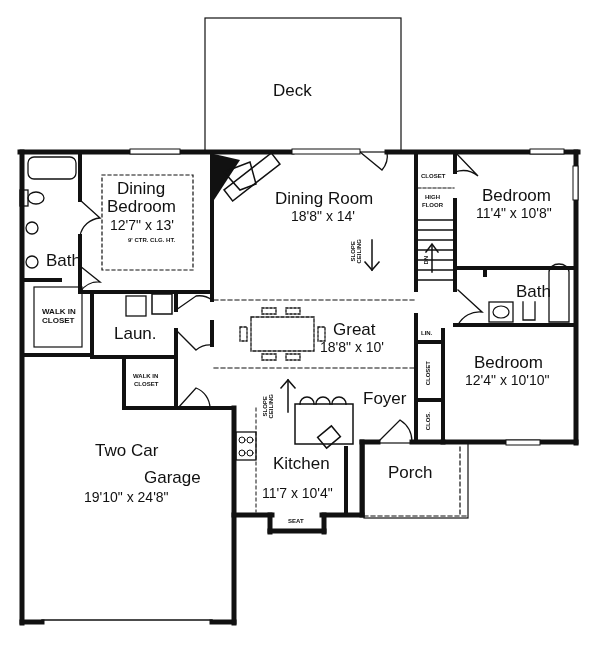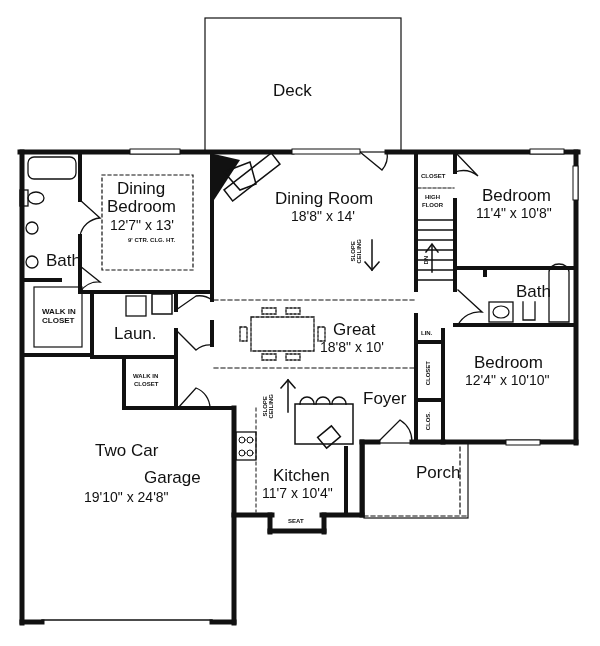--- a/index.html
+++ b/index.html
@@ -219,21 +219,21 @@
 
 <div class="lbl room" style="left:474px;top:354px;">Bedroom</div>
 <div class="lbl dim" style="left:465px;top:373px;">12'4" x 10'10"</div>
 
 <div class="lbl room" style="left:363px;top:390px;">Foyer</div>
 
 <div class="lbl tiny vert" style="left:256px;top:400px;">
   <span>SLOPE</span><br>
   <span>CEILING</span>
 </div>
-<div class="lbl room" style="left:273px;top:467px;">Kitchen</div>
+<div class="lbl room" style="left:273px;top:455px;">Kitchen</div>
 <div class="lbl dim" style="left:262px;top:486px;">11'7 x 10'4"</div>
 <div class="lbl tiny" style="left:288px;top:518px;">SEAT</div>
 
-<div class="lbl room" style="left:388px;top:464px;margin-left:28px;">Porch</div>
+<div class="lbl room" style="left:388px;top:464px;">Porch</div>
 
 <div class="lbl room" style="left:95px;top:442px;">Two Car</div>
 <div class="lbl room" style="left:100px;top:469px;margin-left:44px;">Garage</div>
 <div class="lbl dim" style="left:84px;top:490px;">19'10" x 24'8"</div>
 
 </body></html>

